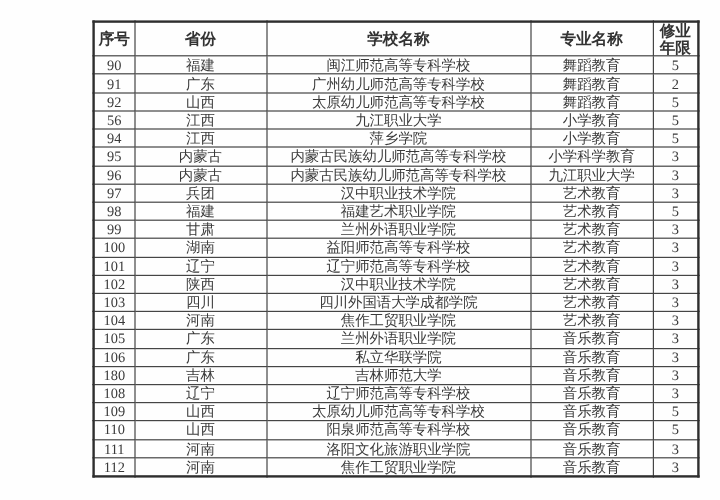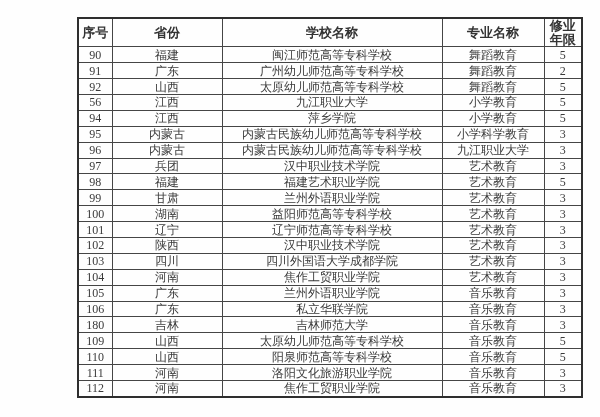--- a/index.html
+++ b/index.html
@@ -202,20 +202,27 @@
           <td>3</td>
         </tr>
         <tr>
           <td>180</td>
           <td>吉林</td>
           <td>吉林师范大学</td>
           <td>音乐教育</td>
           <td>3</td>
         </tr>
         <tr>
+          <td>108</td>
+          <td>辽宁</td>
+          <td>辽宁师范高等专科学校</td>
+          <td>音乐教育</td>
+          <td>3</td>
+        </tr>
+        <tr>
           <td>109</td>
           <td>山西</td>
           <td>太原幼儿师范高等专科学校</td>
           <td>音乐教育</td>
           <td>5</td>
         </tr>
         <tr>
           <td>110</td>
           <td>山西</td>
           <td>阳泉师范高等专科学校</td>

